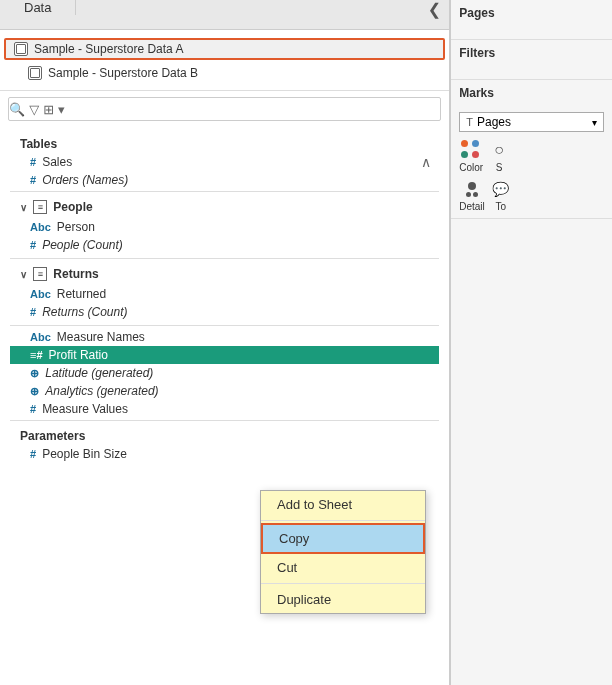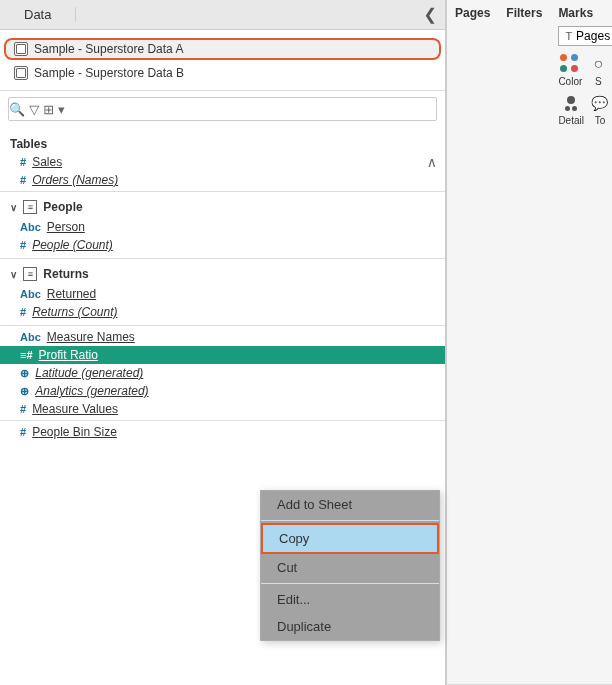--- a/index.html
+++ b/index.html
@@ -23,21 +23,21 @@
       flex-direction: column;
       position: relative;
     }
 
     
     .tabs {
       display: flex;
       background: #e8e8e8;
       border-bottom: 1px solid #ccc;
       height: 30px;
-      align-items: center;
+      align-items: flex-start;
       flex-shrink: 0;
     }
     .tab {
       padding: 0 24px;
       display: flex;
       align-items: center;
       cursor: pointer;
       font-size: 13px;
       color: #333;
       border-right: 1px solid #ccc;
@@ -56,32 +56,32 @@
       font-size: 16px;
     }
 
     
     .datasource-list {
       padding: 6px 0;
       border-bottom: 1px solid #ddd;
       flex-shrink: 0;
     }
     .datasource-item {
-      padding: 4px 14px;
+      padding: 4px 28px;
       display: flex;
       align-items: center;
       gap: 6px;
       cursor: pointer;
       font-size: 12px;
       color: #333;
     }
     .datasource-item.selected {
       background: #f0f0f0;
       border: 2px solid #e05a2b;
-      border-radius: 8px;
+      border-radius: 2px;
       margin: 2px 4px;
       padding: 2px 8px;
     }
     .ds-icon {
       width: 14px;
       height: 14px;
       border: 1px solid #666;
       border-radius: 2px;
       display: inline-flex;
       align-items: center;
@@ -127,21 +127,21 @@
     .search-icons span {
       color: #666;
       font-size: 13px;
       cursor: pointer;
     }
 
     
     .field-list {
       flex: 1;
       overflow-y: auto;
-      padding: 4px 0;
+      padding: 4px 10px;
     }
 
     .section-header {
       font-size: 12px;
       font-weight: 600;
       color: #333;
       padding: 6px 10px 2px 10px;
     }
 
     .field-item {
@@ -162,21 +162,20 @@
       flex-shrink: 0;
     }
     .field-type.measure { color: #1a6e9a; }
     .field-type.abc { color: #1a6e9a; }
     .field-type.geo { color: #1a6e9a; }
     .field-type.highlighted { color: #fff; }
 
     .field-name {
       font-size: 12px;
       color: #333;
-      text-decoration: underline;
     }
     .field-name.italic { font-style: italic; }
     .field-name.highlighted { color: #fff; }
 
     .table-group {
       margin: 4px 0;
     }
     .table-header {
       display: flex;
       align-items: center;
@@ -221,24 +220,24 @@
       font-weight: 600;
       font-size: 12px;
       color: #333;
     }
 
     
     .context-menu {
       position: absolute;
       left: 260px;
       top: 490px;
-      background: #a3a3a3;
+      background: #fef9c3;
       border: 1px solid #aaa;
       box-shadow: 2px 2px 8px rgba(0,0,0,0.2);
-      width: 180px;
+      width: 166px;
       z-index: 100;
       font-size: 13px;
     }
     .menu-item {
       padding: 6px 16px;
       cursor: pointer;
       color: #333;
     }
     .menu-item.selected {
       background: #acd8f0;
@@ -250,41 +249,41 @@
       margin: 2px 0;
     }
 
     
     .right-panel {
       width: 166px;
       height: 685px;
       background: #f5f5f5;
       border-left: 1px solid #ccc;
       display: flex;
-      flex-direction: row;
+      flex-direction: column;
     }
 
     .right-section {
       padding: 6px 8px;
       font-size: 12px;
       font-weight: 600;
       color: #333;
       border-bottom: 1px solid #ddd;
       min-height: 40px;
     }
 
     .marks-section {
       padding: 6px 8px;
       border-bottom: 1px solid #ddd;
     }
     .marks-label {
       font-size: 12px;
       font-weight: 600;
       color: #333;
-      margin-bottom: 6px;
+      margin-bottom: 12px;
     }
     .marks-dropdown {
       display: flex;
       align-items: center;
       gap: 4px;
       background: #fff;
       border: 1px solid #aaa;
       padding: 2px 6px;
       font-size: 12px;
       cursor: pointer;
@@ -430,43 +429,43 @@
       <span class="field-name italic">Analytics (generated)</span>
     </div>
 
     <div class="field-item">
       <span class="field-type measure">#</span>
       <span class="field-name">Measure Values</span>
     </div>
 
     <div class="divider"></div>
 
+    <div class="params-section">
+      <span>Parameters</span>
+    </div>
 
     <div class="field-item">
       <span class="field-type measure">#</span>
       <span class="field-name">People Bin Size</span>
     </div>
 
   </div>
 
   <div class="context-menu">
     <div class="menu-item">
       <span>Add to Sheet</span>
     </div>
     <div class="menu-divider"></div>
     <div class="menu-item selected">
       <span>Copy</span>
     </div>
     <div class="menu-item">
       <span>Cut</span>
     </div>
     <div class="menu-divider"></div>
-    <div class="menu-item">
-      <span>Edit...</span>
-    </div>
     <div class="menu-item">
       <span>Duplicate</span>
     </div>
   </div>
 
 </div>
 
 <div class="right-panel">
 
   <div class="right-section">

